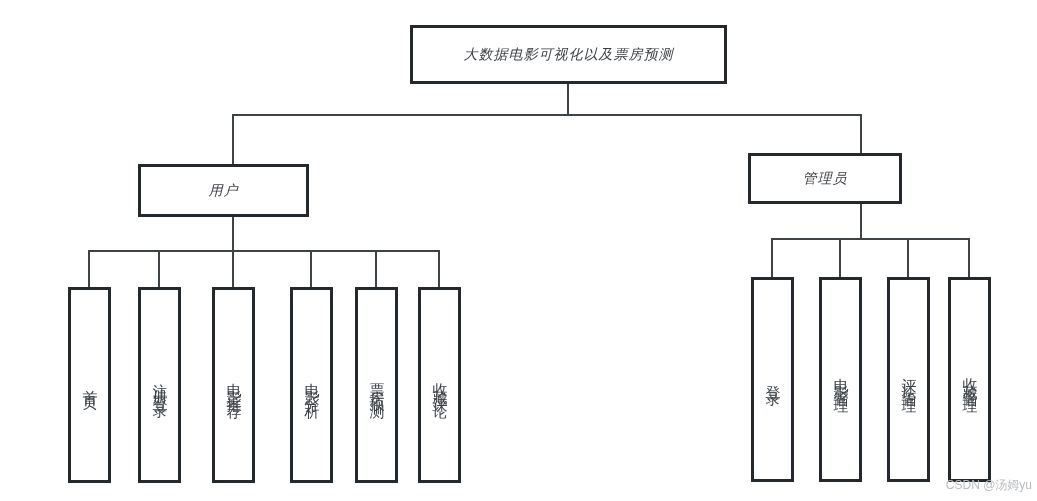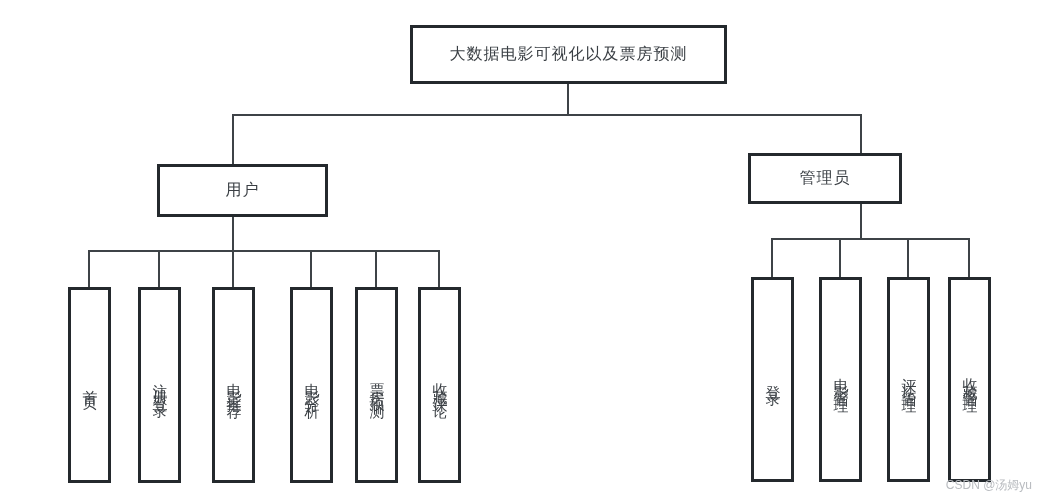--- a/index.html
+++ b/index.html
@@ -20,33 +20,34 @@
     box-sizing: border-box;
     border: 3px solid #24292d;
     background: #ffffff;
     display: flex;
     align-items: center;
     justify-content: center;
     color: #3a3f44;
     z-index: 2;
   }
   .hlabel {
-    font-size: 16px;
+    font-size: 14px;
     letter-spacing: 1px;
     white-space: nowrap;
+    font-style: italic;
   }
   .vlabel {
     writing-mode: vertical-rl;
     text-orientation: upright;
     font-size: 15px;
     letter-spacing: 7px;
     white-space: nowrap;
   }
   .node-root   { left: 410px; top: 25px;  width: 317px; height: 59px; }
-  .node-user   { left: 157px; top: 164px; width: 171px; height: 53px; }
+  .node-user   { left: 138px; top: 164px; width: 171px; height: 53px; }
   .node-admin  { left: 748px; top: 153px; width: 154px; height: 51px; }
   .leaf-left   { top: 287px; width: 43px; height: 196px; }
   .leaf-right  { top: 277px; width: 43px; height: 205px; }
   .line {
     position: absolute;
     background: #3e4347;
     z-index: 1;
   }
   .watermark {
     position: absolute;

